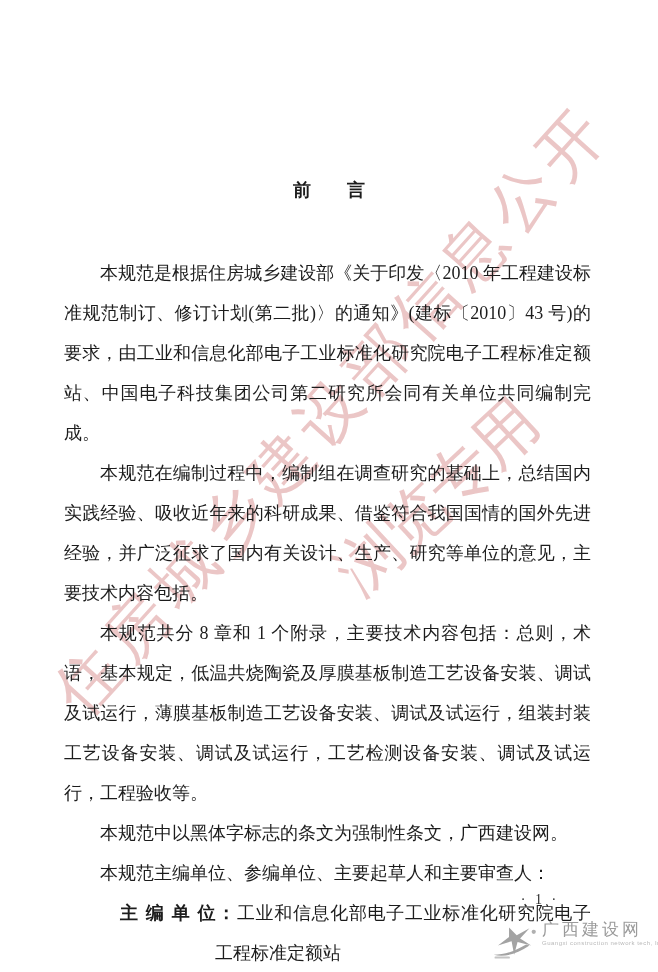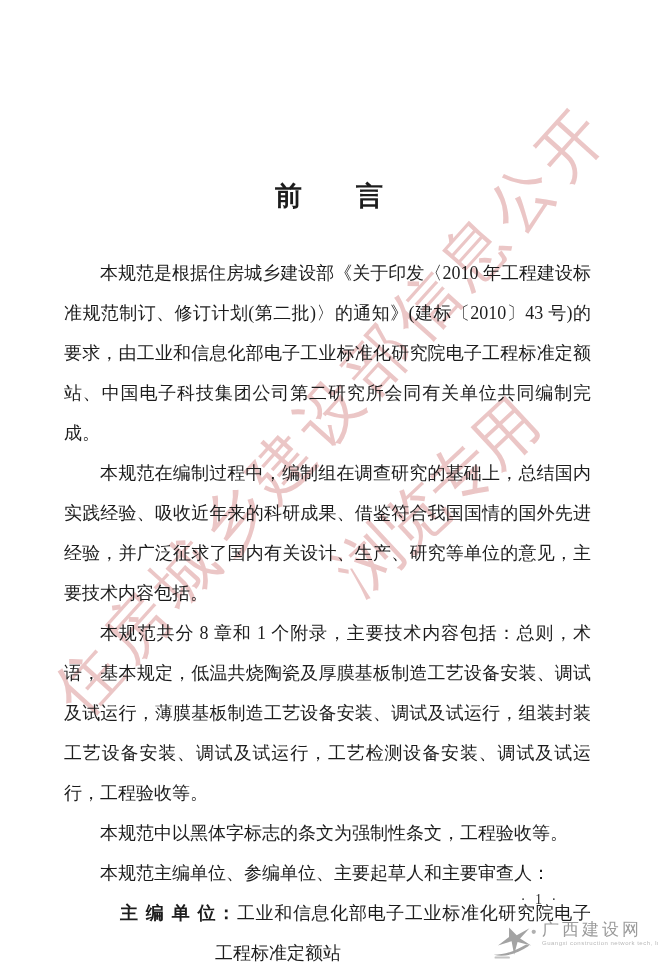--- a/index.html
+++ b/index.html
@@ -29,21 +29,21 @@
   .wm2{
     left:437px;top:497px;
     font-size:64px;letter-spacing:-2px;
     transform:translate(-50%,-50%) rotate(-43deg);
   }
   .title{
     position:absolute;
     top:178px;left:0;right:0;
     margin:0;
     text-align:center;
-    font-size:27px;
+    font-size:18px;
     font-weight:700;
     z-index:2;
     letter-spacing:0;
   }
   .body-text{
     position:absolute;
     left:64px;top:253px;width:527px;
     font-size:18px;
     line-height:40px;
     text-align:justify;
@@ -104,21 +104,21 @@
 
   <div class="watermark wm1">住房城乡建设部信息公开</div>
   <div class="watermark wm2">浏览专用</div>
 
   <h1 class="title">前　　言</h1>
 
   <div class="body-text">
     <p class="para">本规范是根据住房城乡建设部《关于印发〈2010 年工程建设标准规范制订、修订计划(第二批)〉的通知》(建标〔2010〕43 号)的要求，由工业和信息化部电子工业标准化研究院电子工程标准定额站、中国电子科技集团公司第二研究所会同有关单位共同编制完成。</p>
     <p class="para">本规范在编制过程中，编制组在调查研究的基础上，总结国内实践经验、吸收近年来的科研成果、借鉴符合我国国情的国外先进经验，并广泛征求了国内有关设计、生产、研究等单位的意见，主要技术内容包括。</p>
     <p class="para">本规范共分 8 章和 1 个附录，主要技术内容包括：总则，术语，基本规定，低温共烧陶瓷及厚膜基板制造工艺设备安装、调试及试运行，薄膜基板制造工艺设备安装、调试及试运行，组装封装工艺设备安装、调试及试运行，工艺检测设备安装、调试及试运行，工程验收等。</p>
-    <p class="para">本规范中以黑体字标志的条文为强制性条文，工程验收等。</p>
+    <p class="para">本规范中以黑体字标志的条文为强制性条文，广西建设网。</p>
     <p class="para">本规范主编单位、参编单位、主要起草人和主要审查人：</p>
     <p class="para editor"><b class="editor-label">主 编 单 位：</b><span>工业和信息化部电子工业标准化研究院电子工程标准定额站</span></p>
   </div>
 
   <div class="pageno">· 1 ·</div>
 
   <div class="footer-logo">
     <span class="logo-mark">
       <svg width="46" height="40" viewBox="0 0 54 46" aria-hidden="true">
         <g fill="#a3a3a3">

